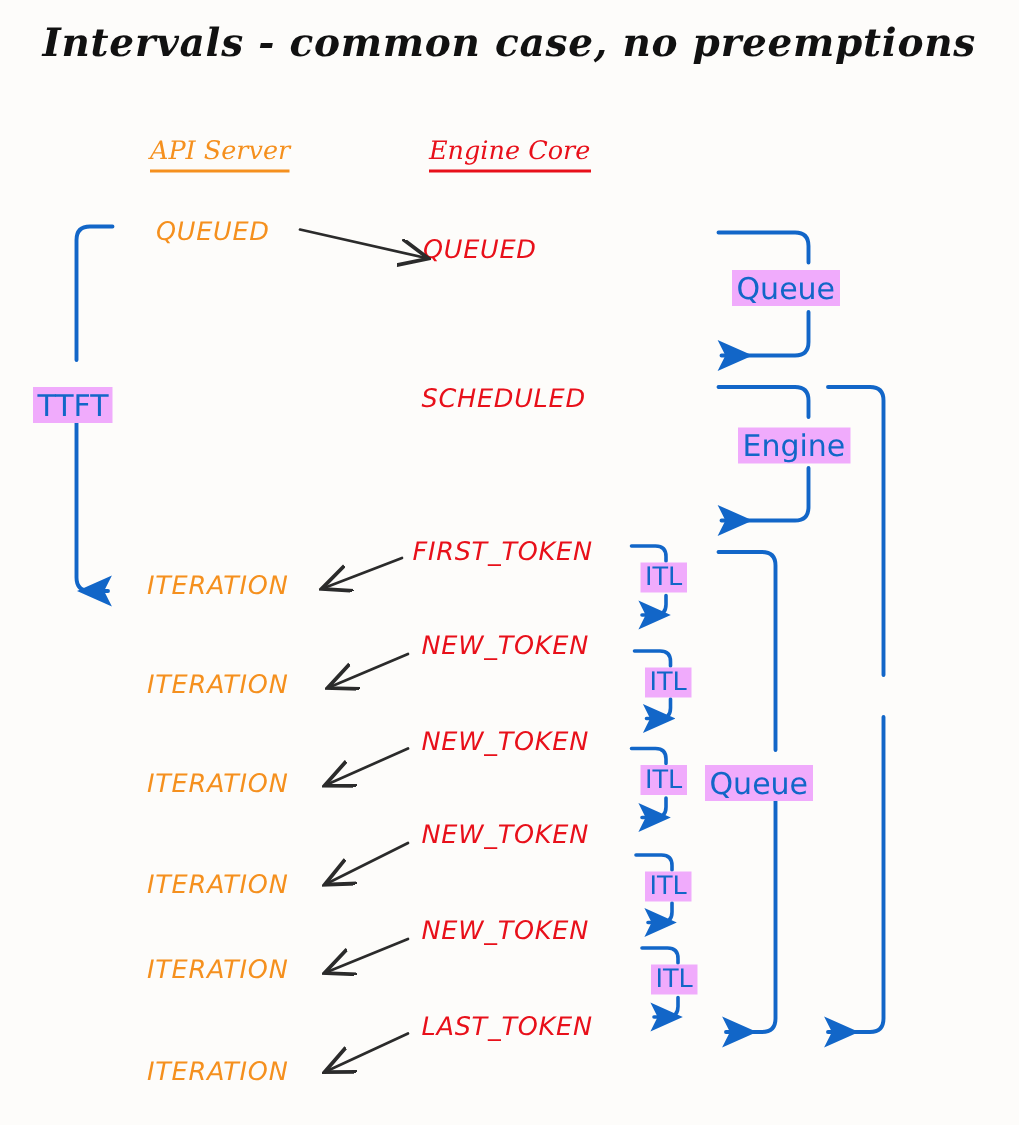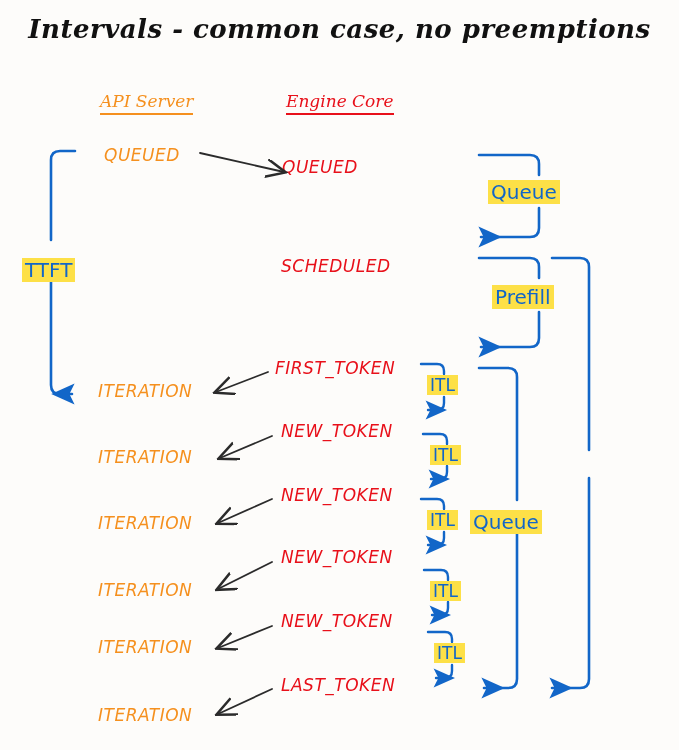--- a/index.html
+++ b/index.html
@@ -58,21 +58,21 @@
   .state.api    { color: #f5901e; }
   .state.engine { color: #e8101a; }
 
   
   .blue-label {
     position: absolute;
     font-family: "DejaVu Sans", sans-serif;
     font-size: 20px;
     color: #1266c8;
     white-space: nowrap;
-    background: #fde047;
+    background: #f0abfc;
     padding: 0 3px;
     z-index: 5;
   }
   .blue-label.small { font-size: 17px; }
 
   
   svg.overlay {
     position: absolute;
     left: 0;
     top: 0;
@@ -171,21 +171,21 @@
     <line x1="268" y1="372" x2="216" y2="392" stroke="#2b2b2b" stroke-width="1.8" stroke-linecap="round" marker-end="url(#darkArrow)"></line>
     <line x1="272" y1="436" x2="220" y2="458" stroke="#2b2b2b" stroke-width="1.8" stroke-linecap="round" marker-end="url(#darkArrow)"></line>
     <line x1="272" y1="499" x2="218" y2="523" stroke="#2b2b2b" stroke-width="1.8" stroke-linecap="round" marker-end="url(#darkArrow)"></line>
     <line x1="272" y1="562" x2="218" y2="589" stroke="#2b2b2b" stroke-width="1.8" stroke-linecap="round" marker-end="url(#darkArrow)"></line>
     <line x1="272" y1="626" x2="218" y2="648" stroke="#2b2b2b" stroke-width="1.8" stroke-linecap="round" marker-end="url(#darkArrow)"></line>
     <line x1="272" y1="689" x2="218" y2="714" stroke="#2b2b2b" stroke-width="1.8" stroke-linecap="round" marker-end="url(#darkArrow)"></line>
   </svg>
 
   <div class="blue-label" style="left:22px; top:258px;">TTFT</div>
   <div class="blue-label" style="left:488px; top:180px;">Queue</div>
-  <div class="blue-label" style="left:492px; top:285px;">Prefill</div>
+  <div class="blue-label" style="left:492px; top:285px;">Engine</div>
   <div class="blue-label" style="left:470px; top:510px;">Queue</div>
 
   <div class="blue-label small" style="left:427px; top:375px;">ITL</div>
   <div class="blue-label small" style="left:430px; top:445px;">ITL</div>
   <div class="blue-label small" style="left:427px; top:510px;">ITL</div>
   <div class="blue-label small" style="left:430px; top:581px;">ITL</div>
   <div class="blue-label small" style="left:434px; top:643px;">ITL</div>
 
 </div>
 

